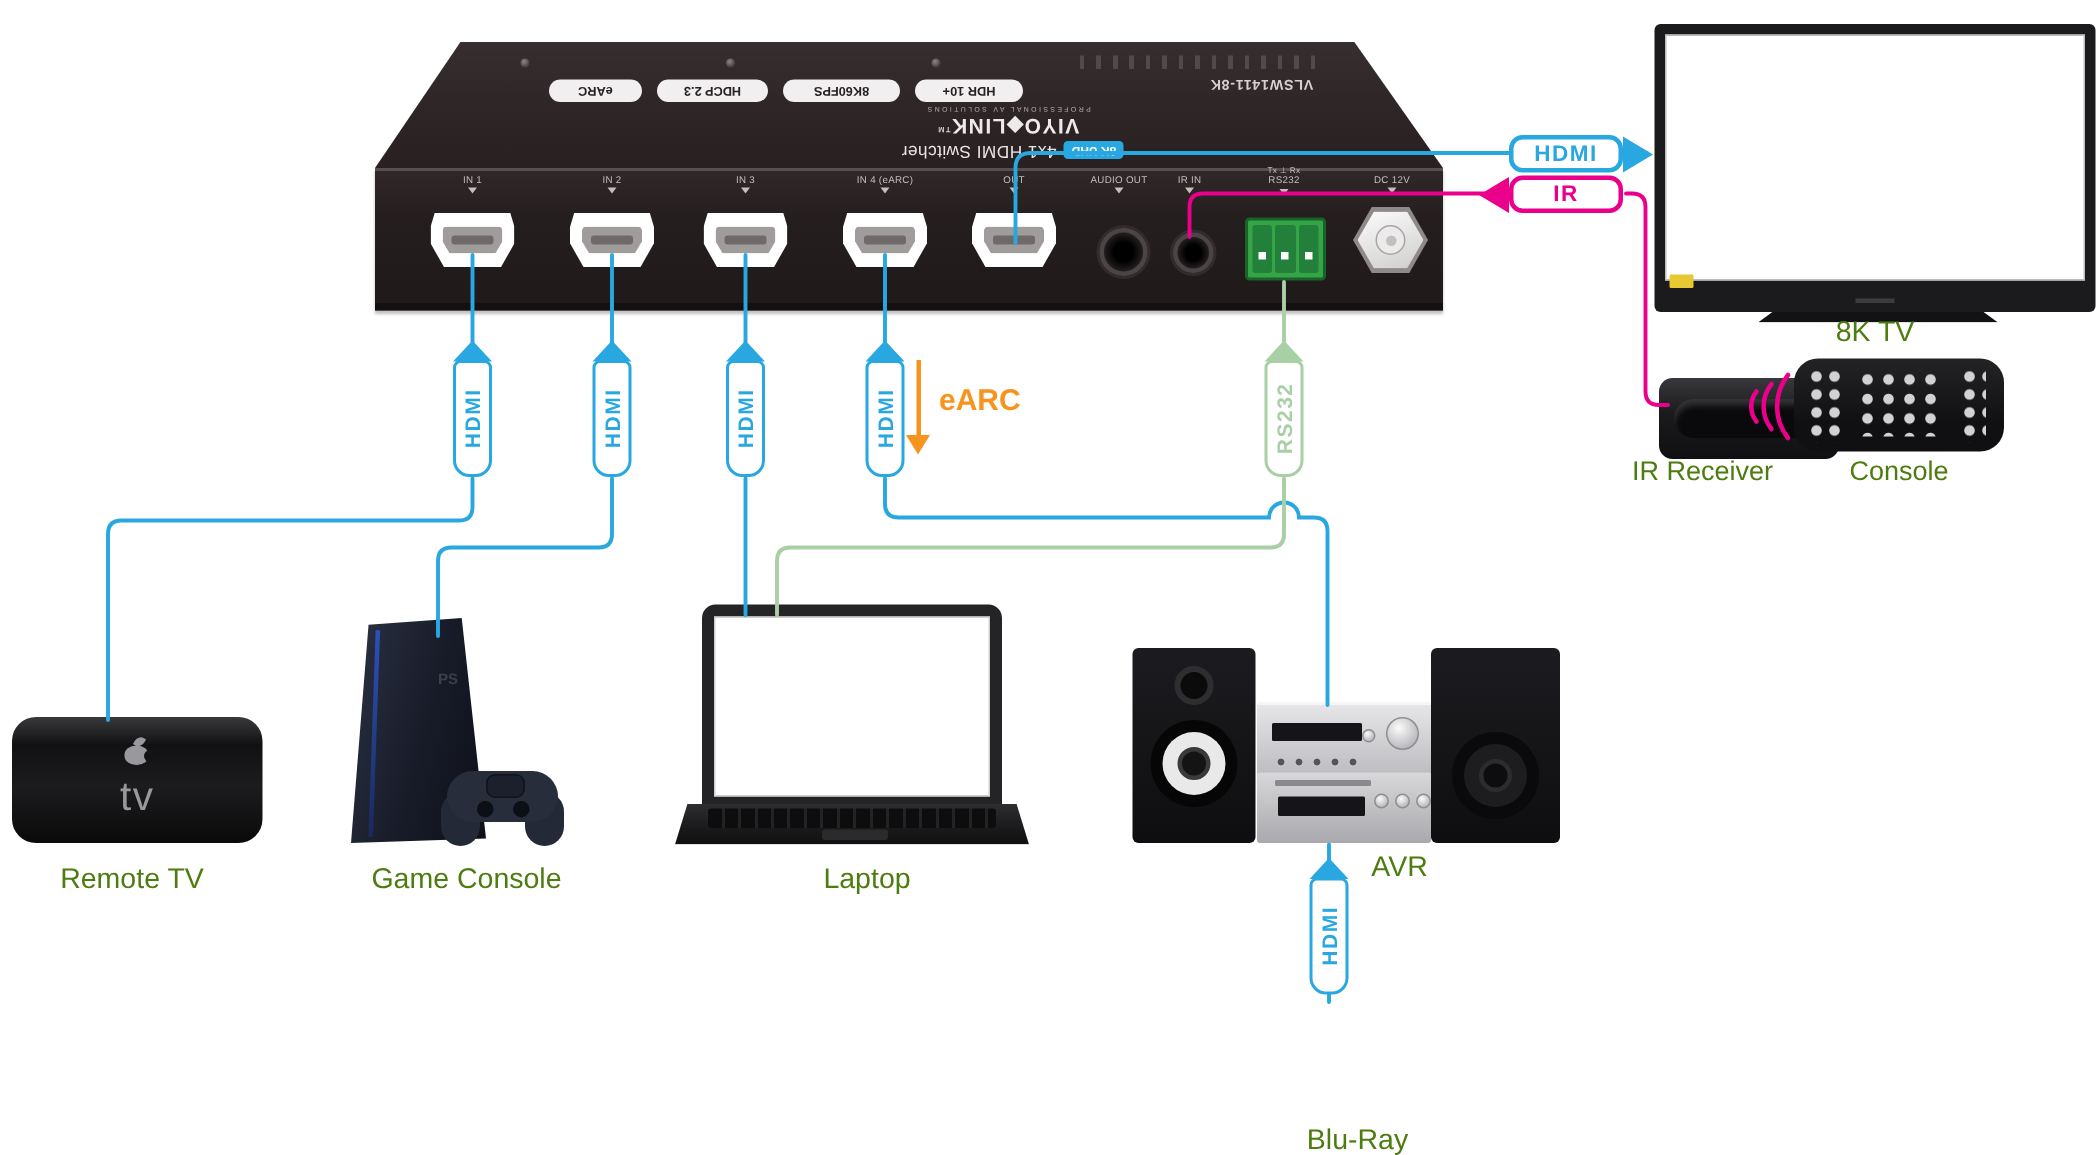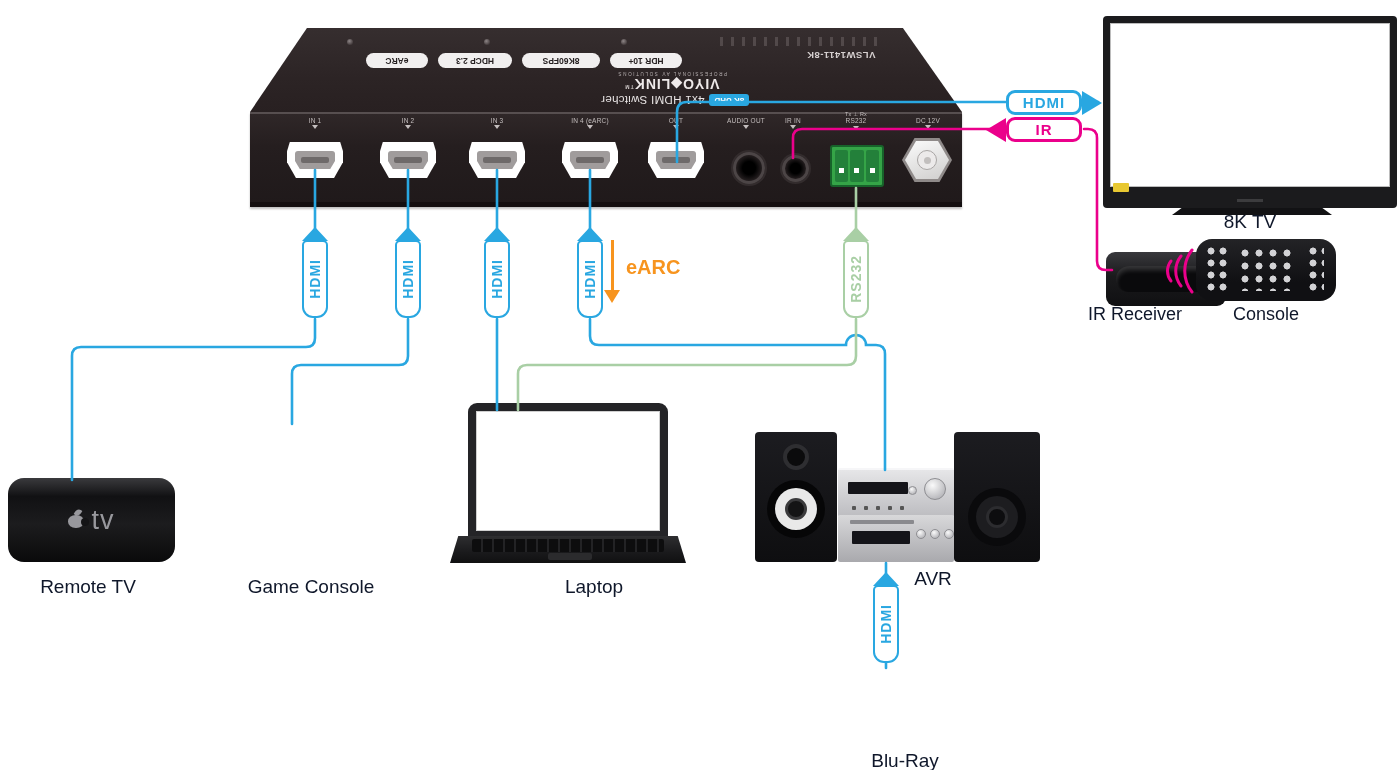--- a/index.html
+++ b/index.html
@@ -78,37 +78,37 @@
   .harrow-r{width:0;height:0;border-top:12px solid transparent;border-bottom:12px solid transparent;
     border-left:20px solid var(--blue);}
   .hrect.pink{border-color:var(--pink);color:var(--pink);}
   .harrow-l{width:0;height:0;border-top:12px solid transparent;border-bottom:12px solid transparent;
     border-right:20px solid var(--pink);}
   .earcline{position:absolute;left:611px;top:240px;width:3px;height:52px;background:var(--orange);z-index:45;}
   .earchead{position:absolute;left:604px;top:290px;width:0;height:0;z-index:45;
     border-left:8px solid transparent;border-right:8px solid transparent;border-top:13px solid var(--orange);}
   .earctxt{position:absolute;left:626px;top:256px;font-size:20px;font-weight:bold;color:var(--orange);z-index:45;}
   
-  .devlabel{position:absolute;z-index:30;font-size:19px;color:#0f172a;text-align:center;}
+  .devlabel{position:absolute;z-index:30;font-size:19px;color:#4d7c0f;text-align:center;}
   .tvframe{left:1103px;top:16px;width:294px;height:192px;background:#1b1b1d;border-radius:4px;z-index:10;}
   .tvscreen{position:absolute;left:7px;top:7px;right:7px;bottom:21px;background:#fff;border:1px solid #bcbcbc;}
   .tvbadge{position:absolute;left:10px;bottom:16px;width:16px;height:9px;background:#e8c832;border-radius:1px;}
   .tvbrand{position:absolute;left:50%;bottom:6px;width:26px;height:3px;margin-left:-13px;background:#3c3c3e;}
   .tvstand{left:1172px;top:208px;width:160px;height:7px;background:#121214;z-index:10;
     clip-path:polygon(6% 0,94% 0,100% 100%,0 100%);}
   .irrecv{left:1106px;top:252px;width:120px;height:54px;border-radius:9px;z-index:10;
     background:linear-gradient(180deg,#39393d 0%,#1a1a1c 45%,#101012 100%);}
   .irlens{position:absolute;left:10px;top:14px;width:100px;height:26px;border-radius:13px;background:#0a0a0c;
     box-shadow:inset 0 4px 5px rgba(255,255,255,.18);}
   .remote{left:1196px;top:239px;width:140px;height:62px;border-radius:16px;z-index:10;
     background:linear-gradient(180deg,#232326 0%,#101013 70%);}
   .rbtns{position:absolute;background-image:radial-gradient(circle at 5px 4px,#d2d2d5 3.2px,transparent 3.8px);}
   .appletv{left:8px;top:478px;width:167px;height:84px;border-radius:16px;z-index:10;
     background:linear-gradient(180deg,#3a3a3d 0%,#111113 22%,#1c1c1e 55%,#0a0a0b 100%);
-    display:flex;align-items:center;justify-content:center;gap:6px;}
+    display:flex;align-items:center;justify-content:center;gap:6px;flex-direction:column;}
   .applebody{position:relative;width:17px;height:16px;}
   .applebody .a1{position:absolute;left:0;top:3px;width:16px;height:13px;background:#98989d;border-radius:48%;}
   .applebody .a2{position:absolute;right:-4px;top:6px;width:8px;height:8px;background:#141416;border-radius:50%;}
   .applebody .a3{position:absolute;left:7px;top:-3px;width:6px;height:7px;background:#98989d;
     border-radius:70% 0 70% 0;transform:rotate(30deg);}
   .atvtxt{color:#98989d;font-size:27px;letter-spacing:1px;}
   .console{left:222px;top:412px;width:160px;height:156px;z-index:10;}
   .ps5body{position:absolute;left:12px;top:0;width:90px;height:150px;
     clip-path:polygon(13% 3%,82% 0,100% 98%,0 100%);
     background:linear-gradient(105deg,#2b3143 0%,#171b28 55%,#0e1018 100%);}
@@ -357,32 +357,46 @@
   <div class="abs appletv">
     <div class="applebody">
       <div class="a1"></div>
         <div class="a2"></div>
         <div class="a3"></div>
     </div>
     <span class="atvtxt">tv</span>
   </div>
   <div class="devlabel" style="left:18px;top:576px;width:140px">Remote TV</div>
 
+  <div class="abs console">
+    <div class="ps5body">
+      <div class="ps5edge"></div>
+      <div class="ps5logo">PS</div>
+    </div>
+    <div class="pad">
+      <div class="padgrip" style="left:0"></div>
+      <div class="padgrip" style="right:2px"></div>
+      <div class="padbody"></div>
+      <div class="padtouch"></div>
+      <div class="stick" style="left:24px"></div>
+      <div class="stick" style="left:48px"></div>
+    </div>
+  </div>
   <div class="devlabel" style="left:226px;top:576px;width:170px">Game Console</div>
 
   <div class="abs laptop">
     <div class="lscreen">
       <div class="ldisp"></div>
     </div>
     <div class="lbase">
       <div class="lkeys"></div>
       <div class="lpad"></div>
     </div>
   </div>
-  <div class="devlabel" style="left:519px;top:576px;width:150px">Laptop</div>
+  <div class="devlabel" style="left:503px;top:576px;width:150px">Laptop</div>
 
   <div class="abs speaker" style="left:755px;top:432px;width:82px;height:130px">
     <div class="tweeter"></div>
     <div class="woofer">
       <div class="woofcone">
           <div class="woofcap"></div>
         </div>
     </div>
   </div>
   <div class="abs speaker" style="left:954px;top:432px;width:86px;height:130px">

